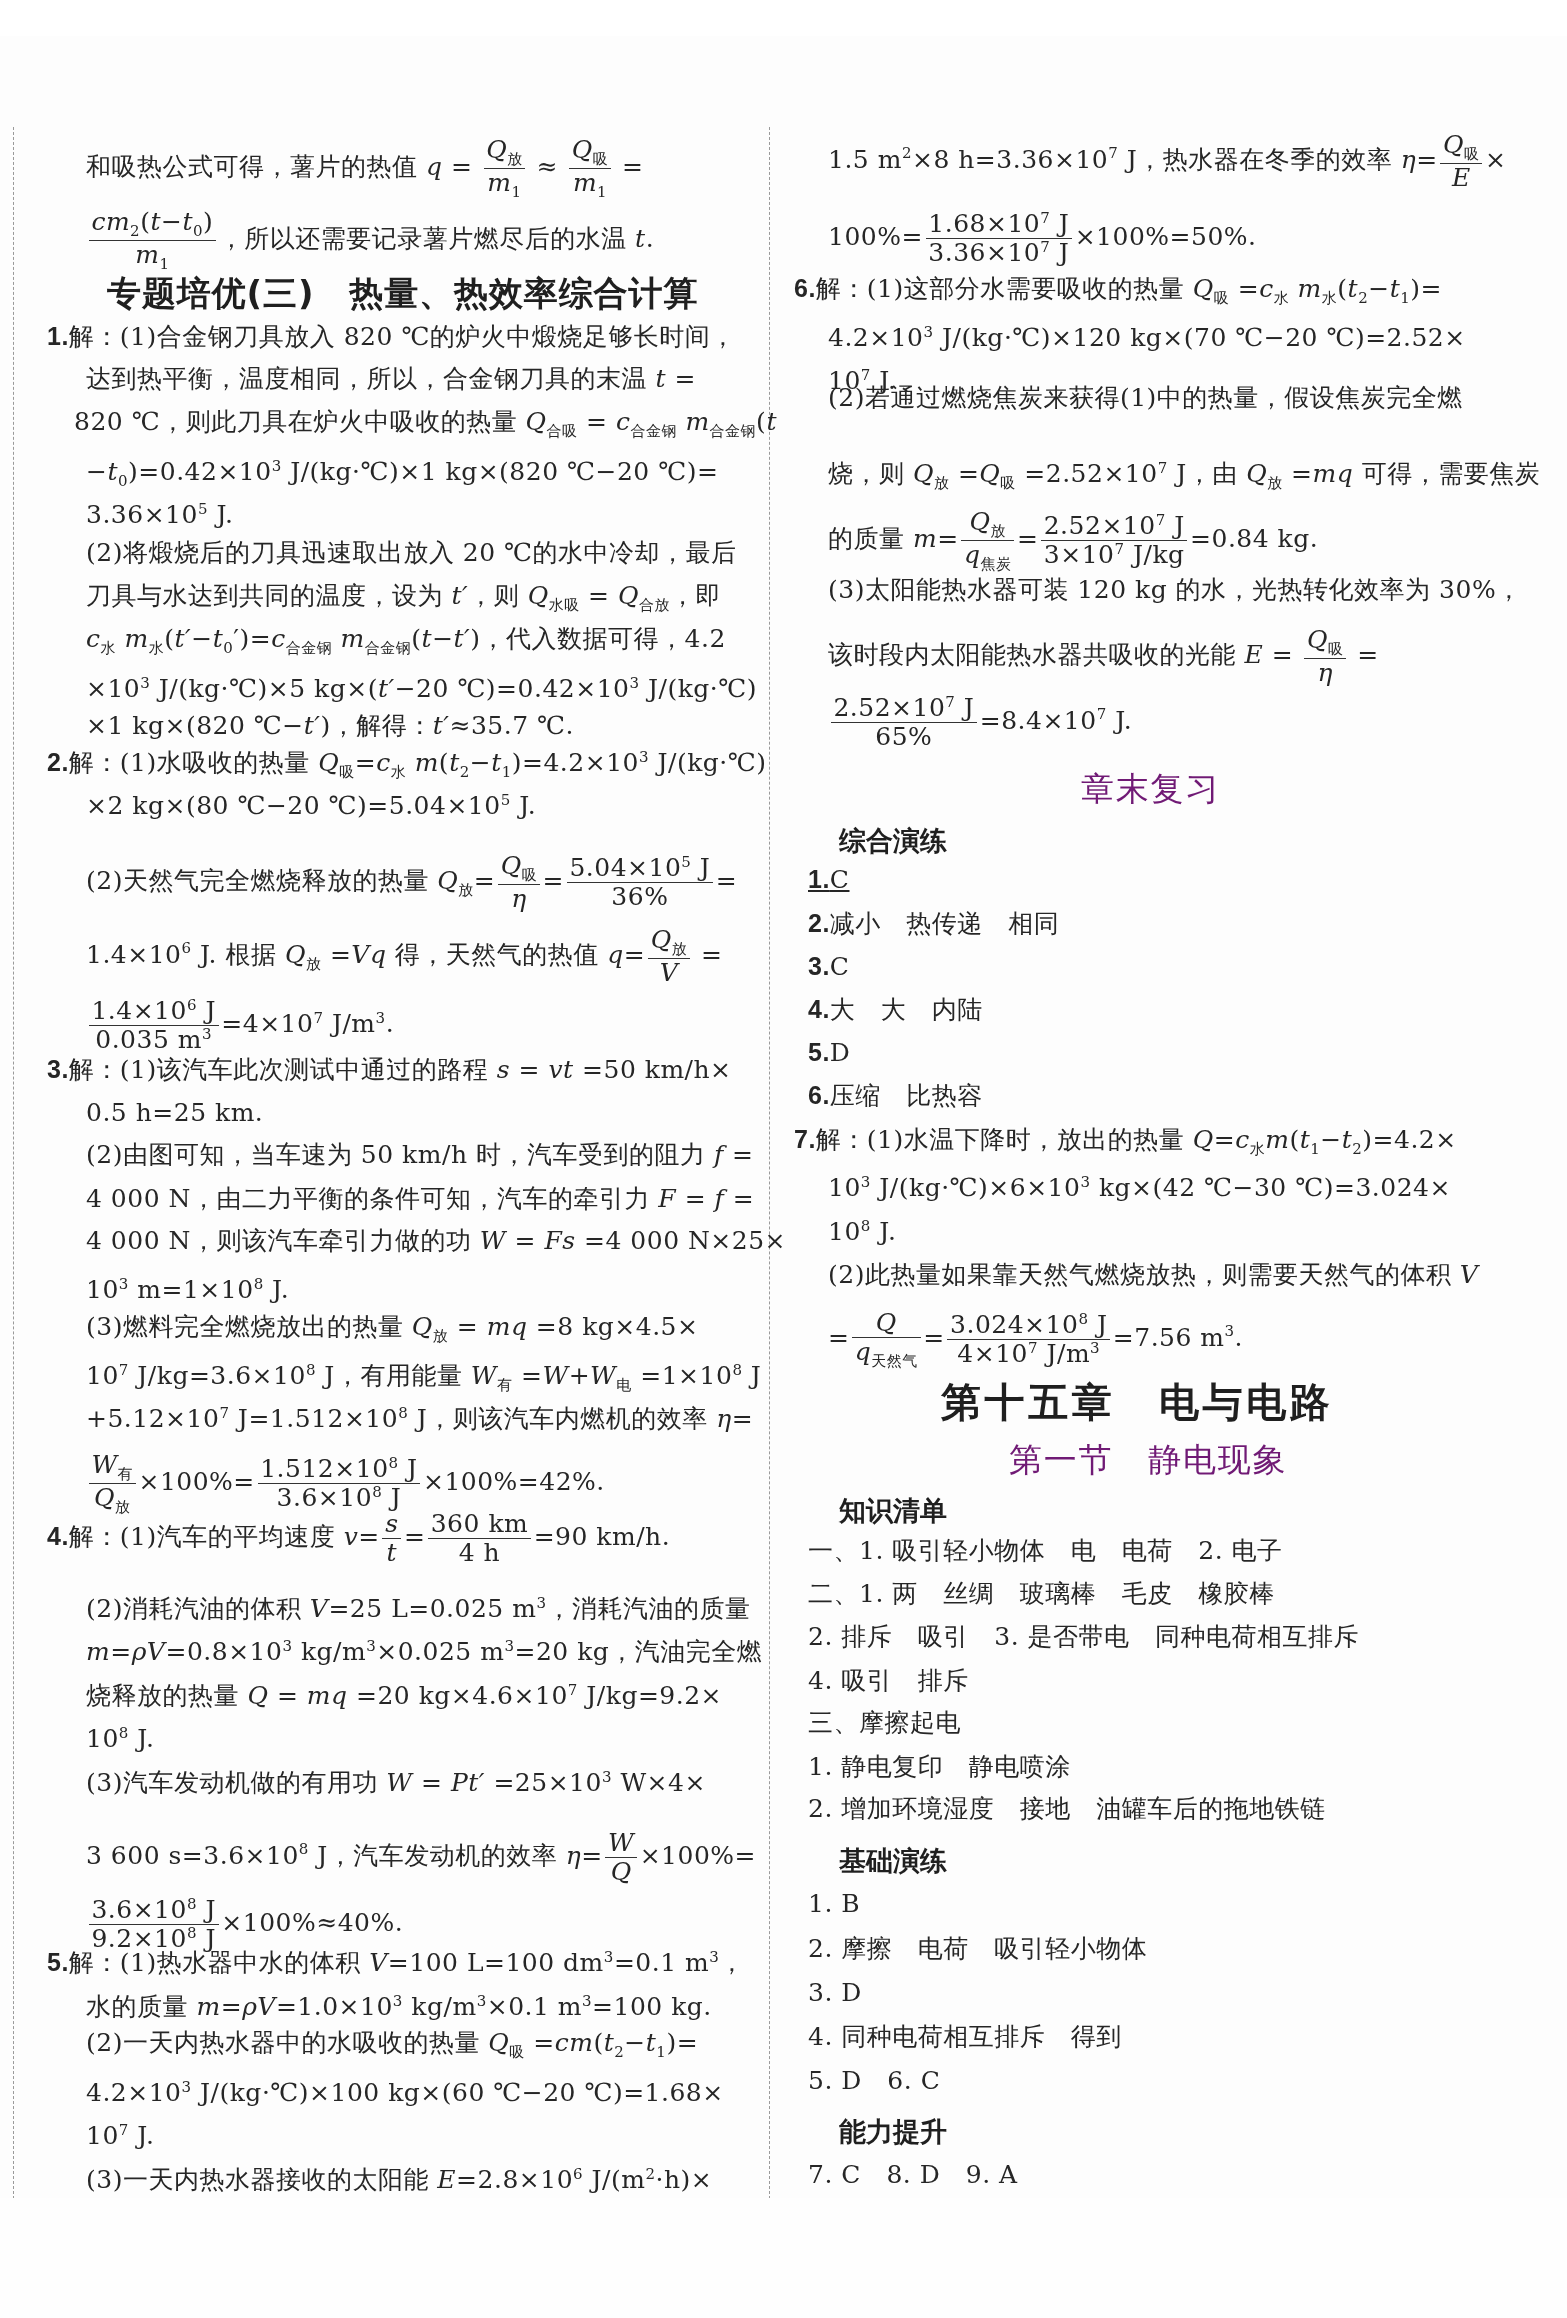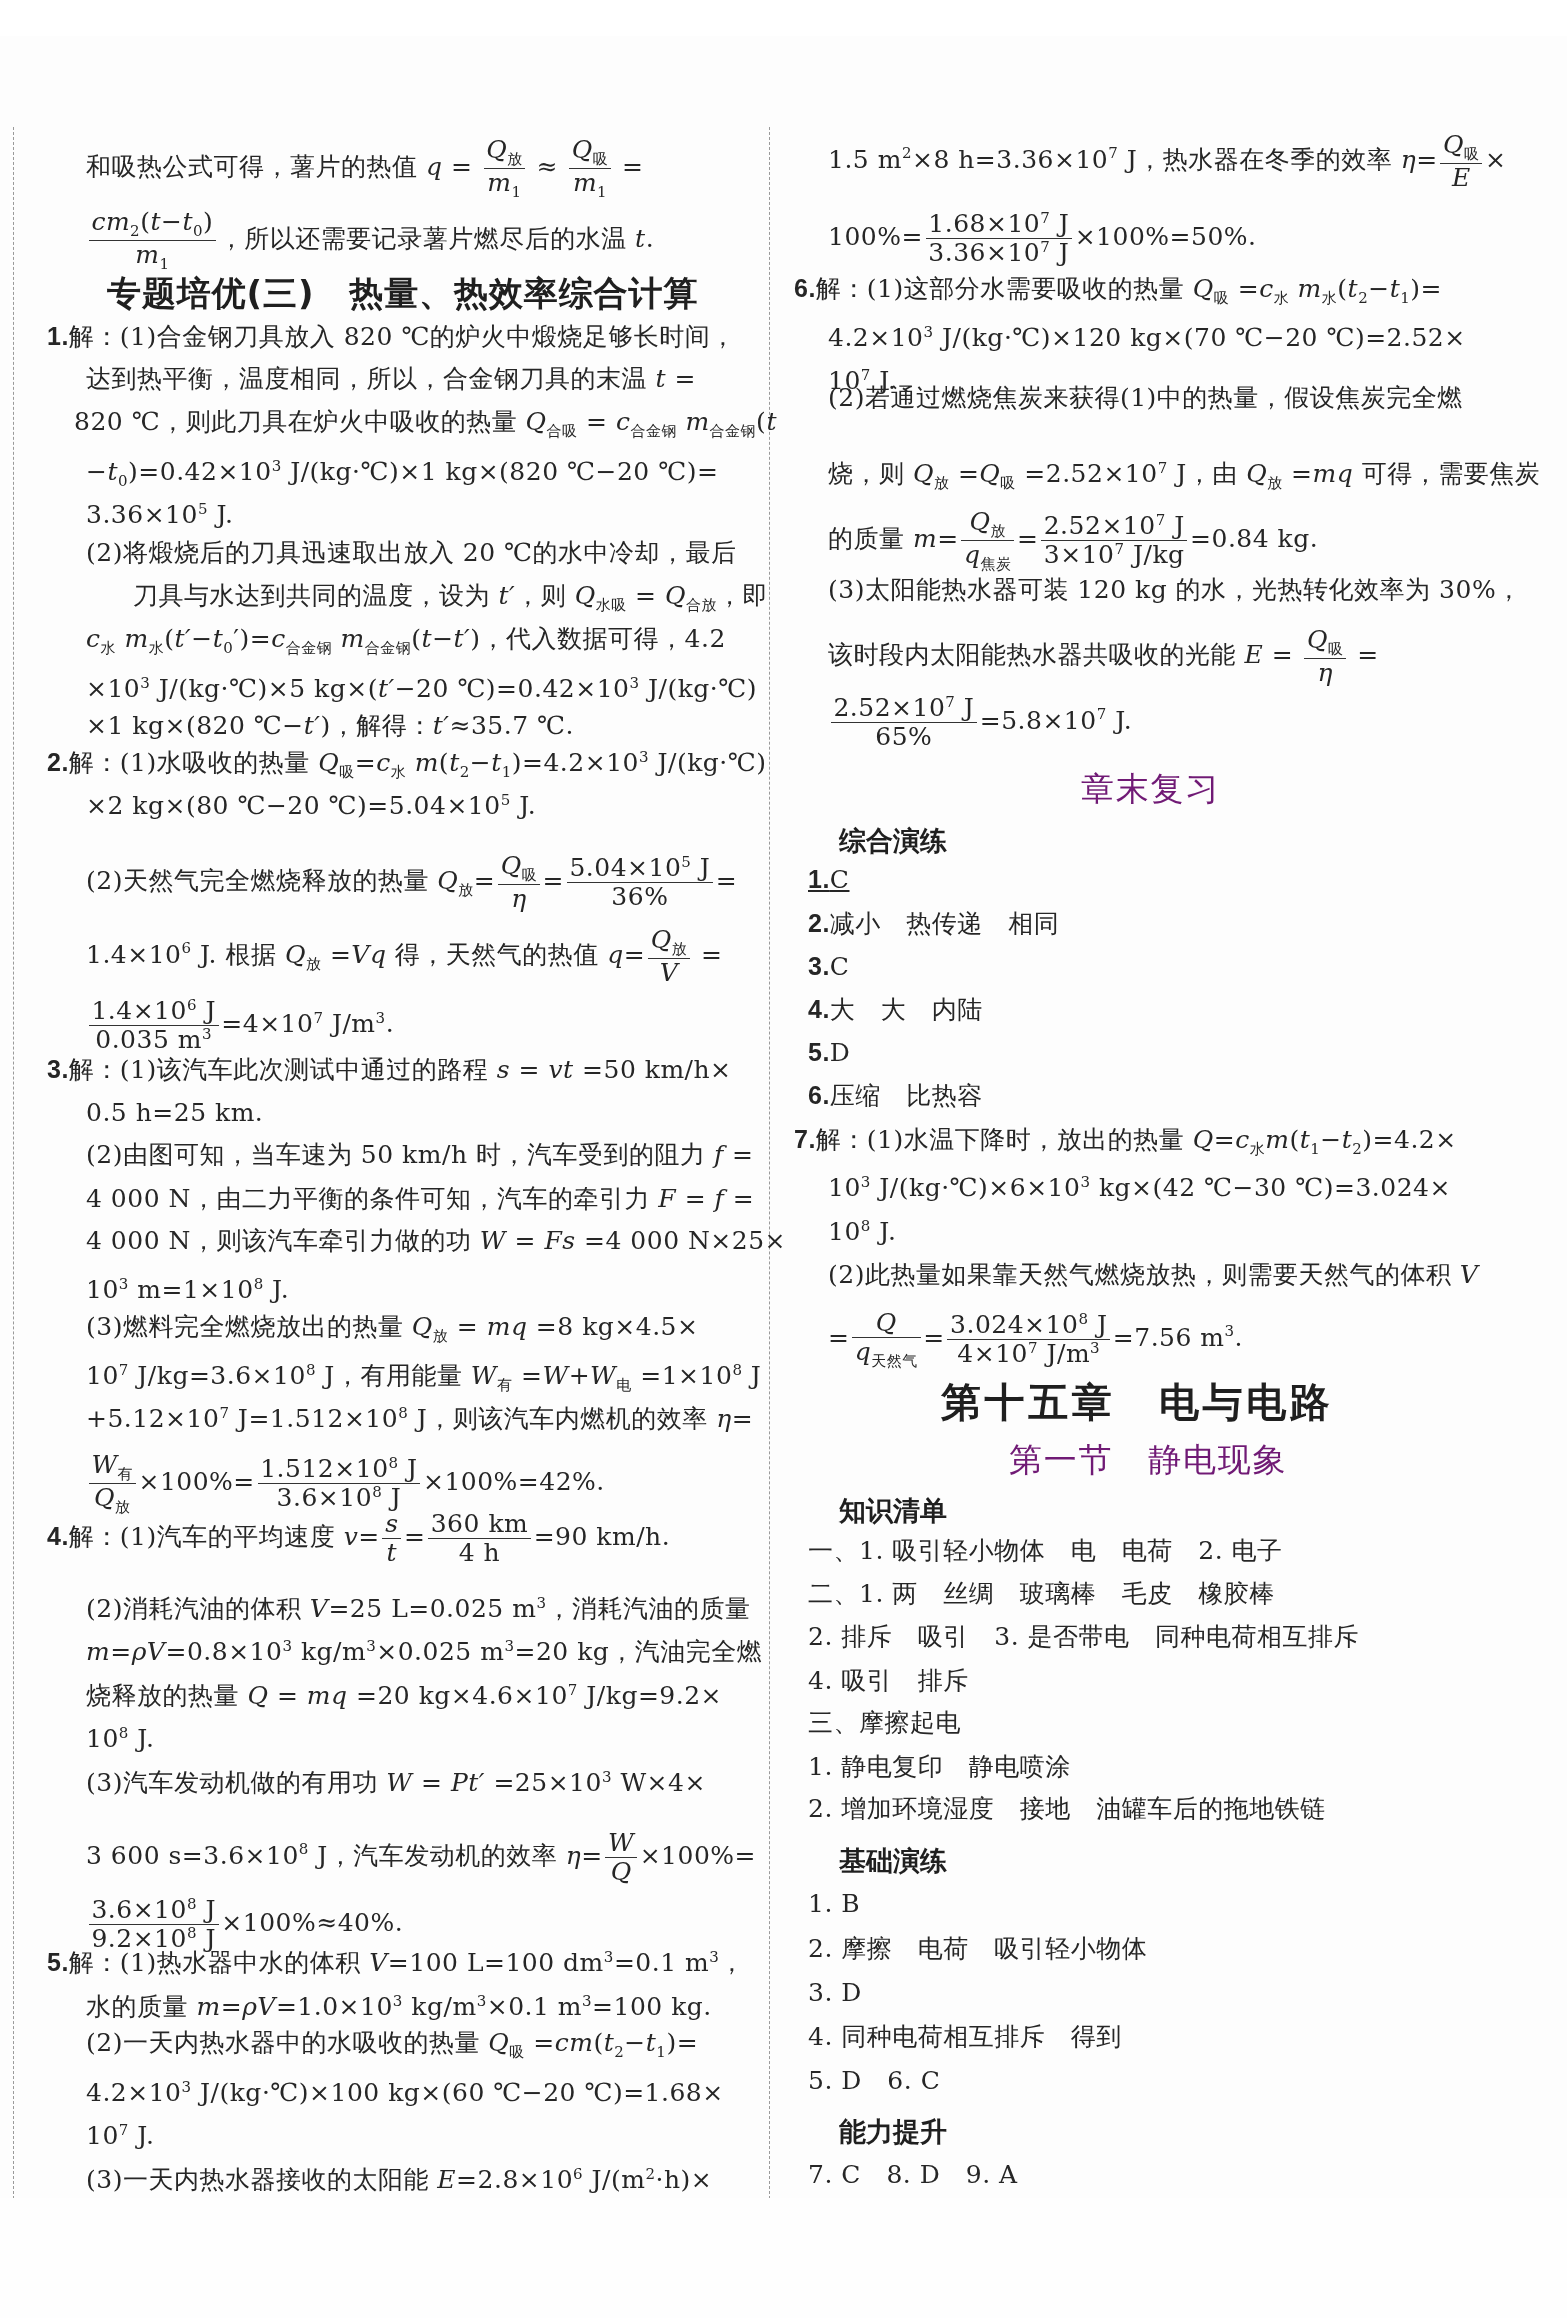--- a/index.html
+++ b/index.html
@@ -55,21 +55,21 @@
 
 <div class="line" style="left: 86px; top: 136px;"><span>和吸热公式可得，薯片的热值 </span><span class="it">q</span><span> = </span><span class="frac"><span class="n"><span class="it">Q</span><sub>放</sub></span><span class="d"><span class="it">m</span><sub>1</sub></span></span><span> ≈ </span><span class="frac"><span class="n"><span class="it">Q</span><sub>吸</sub></span><span class="d"><span class="it">m</span><sub>1</sub></span></span><span> =</span></div>
 <div class="line" style="left: 86px; top: 208px;"><span class="frac"><span class="n"><span class="it">cm</span><sub>2</sub><span>(</span><span class="it">t</span><span>−</span><span class="it">t</span><sub>0</sub><span>)</span></span><span class="d"><span class="it">m</span><sub>1</sub></span></span><span>，所以还需要记录薯片燃尽后的水温 </span><span class="it">t</span><span>.</span></div>
 <div class="h-topic" style="left: 107px; top: 271px;">专题培优(三)　热量、热效率综合计算</div>
 <div class="line" style="left: 47px; top: 318px;"><span class="num">1.</span><span>解：(1)合金钢刀具放入 820 ℃的炉火中煅烧足够长时间，</span></div>
 <div class="line" style="left: 86px; top: 361px;"><span>达到热平衡，温度相同，所以，合金钢刀具的末温 </span><span class="it">t</span><span> =</span></div>
 <div class="line" style="left: 74px; top: 404px;"><span>820 ℃，则此刀具在炉火中吸收的热量 </span><span class="it">Q</span><sub>合吸</sub><span> = </span><span class="it">c</span><sub>合金钢</sub><span> </span><span class="it">m</span><sub>合金钢</sub><span>(</span><span class="it">t</span></div>
 <div class="line" style="left: 86px; top: 448px;"><span>−</span><span class="it">t</span><sub>0</sub><span>)=0.42×10</span><sup>3</sup><span> J/(kg·℃)×1 kg×(820 ℃−20 ℃)=</span></div>
 <div class="line" style="left: 86px; top: 491px;"><span>3.36×10</span><sup>5</sup><span> J.</span></div>
 <div class="line" style="left: 86px; top: 535px;"><span>(2)将煅烧后的刀具迅速取出放入 20 ℃的水中冷却，最后</span></div>
-<div class="line" style="left: 86px; top: 578px; margin-left: 47px;"><span>刀具与水达到共同的温度，设为 </span><span class="it">t′</span><span>，则 </span><span class="it">Q</span><sub>水吸</sub><span> = </span><span class="it">Q</span><sub>合放</sub><span>，即</span></div>
+<div class="line" style="left: 86px; top: 578px;"><span>刀具与水达到共同的温度，设为 </span><span class="it">t′</span><span>，则 </span><span class="it">Q</span><sub>水吸</sub><span> = </span><span class="it">Q</span><sub>合放</sub><span>，即</span></div>
 <div class="line" style="left: 86px; top: 621px;"><span class="it">c</span><sub>水</sub><span> </span><span class="it">m</span><sub>水</sub><span>(</span><span class="it">t′</span><span>−</span><span class="it">t</span><sub>0</sub><span>′)=</span><span class="it">c</span><sub>合金钢</sub><span> </span><span class="it">m</span><sub>合金钢</sub><span>(</span><span class="it">t</span><span>−</span><span class="it">t′</span><span>)，代入数据可得，4.2</span></div>
 <div class="line" style="left: 86px; top: 665px;"><span>×10</span><sup>3</sup><span> J/(kg·℃)×5 kg×(</span><span class="it">t′</span><span>−20 ℃)=0.42×10</span><sup>3</sup><span> J/(kg·℃)</span></div>
 <div class="line" style="left: 86px; top: 708px;"><span>×1 kg×(820 ℃−</span><span class="it">t′</span><span>)，解得：</span><span class="it">t′</span><span>≈35.7 ℃.</span></div>
 <div class="line" style="left: 47px; top: 739px;"><span class="num">2.</span><span>解：(1)水吸收的热量 </span><span class="it">Q</span><sub>吸</sub><span>=</span><span class="it">c</span><sub>水</sub><span> </span><span class="it">m</span><span>(</span><span class="it">t</span><sub>2</sub><span>−</span><span class="it">t</span><sub>1</sub><span>)=4.2×10</span><sup>3</sup><span> J/(kg·℃)</span></div>
 <div class="line" style="left: 86px; top: 782px;"><span>×2 kg×(80 ℃−20 ℃)=5.04×10</span><sup>5</sup><span> J.</span></div>
 <div class="line" style="left: 86px; top: 852px;"><span>(2)天然气完全燃烧释放的热量 </span><span class="it">Q</span><sub>放</sub><span>=</span><span class="frac"><span class="n"><span class="it">Q</span><sub>吸</sub></span><span class="d"><span class="it">η</span></span></span><span>=</span><span class="frac"><span class="n"><span>5.04×10</span><sup>5</sup><span> J</span></span><span class="d"><span>36%</span></span></span><span>=</span></div>
 <div class="line" style="left: 86px; top: 926px;"><span>1.4×10</span><sup>6</sup><span> J. 根据 </span><span class="it">Q</span><sub>放</sub><span> =</span><span class="it">Vq</span><span> 得，天然气的热值 </span><span class="it">q</span><span>=</span><span class="frac"><span class="n"><span class="it">Q</span><sub>放</sub></span><span class="d"><span class="it">V</span></span></span><span> =</span></div>
 <div class="line" style="left: 86px; top: 997px;"><span class="frac"><span class="n"><span>1.4×10</span><sup>6</sup><span> J</span></span><span class="d"><span>0.035 m</span><sup>3</sup></span></span><span>=4×10</span><sup>7</sup><span> J/m</span><sup>3</sup><span>.</span></div>
 <div class="line" style="left: 47px; top: 1051px;"><span class="num">3.</span><span>解：(1)该汽车此次测试中通过的路程 </span><span class="it">s</span><span> = </span><span class="it">vt</span><span> =50 km/h×</span></div>
 <div class="line" style="left: 86px; top: 1095px;"><span>0.5 h=25 km.</span></div>
@@ -98,21 +98,21 @@
 <div class="line" style="left: 828px; top: 131px;"><span>1.5 m</span><sup>2</sup><span>×8 h=3.36×10</span><sup>7</sup><span> J，热水器在冬季的效率 </span><span class="it">η</span><span>=</span><span class="frac"><span class="n"><span class="it">Q</span><sub>吸</sub></span><span class="d"><span class="it">E</span></span></span><span>×</span></div>
 <div class="line" style="left: 828px; top: 210px;"><span>100%=</span><span class="frac"><span class="n"><span>1.68×10</span><sup>7</sup><span> J</span></span><span class="d"><span>3.36×10</span><sup>7</sup><span> J</span></span></span><span>×100%=50%.</span></div>
 <div class="line" style="left: 794px; top: 270px;"><span class="num">6.</span><span>解：(1)这部分水需要吸收的热量 </span><span class="it">Q</span><sub>吸</sub><span> =</span><span class="it">c</span><sub>水</sub><span> </span><span class="it">m</span><sub>水</sub><span>(</span><span class="it">t</span><sub>2</sub><span>−</span><span class="it">t</span><sub>1</sub><span>)=</span></div>
 <div class="line" style="left: 828px; top: 314px;"><span>4.2×10</span><sup>3</sup><span> J/(kg·℃)×120 kg×(70 ℃−20 ℃)=2.52×</span></div>
 <div class="line" style="left: 828px; top: 357px;"><span>10</span><sup>7</sup><span> J.</span></div>
 <div class="line" style="left: 828px; top: 380px;"><span>(2)若通过燃烧焦炭来获得(1)中的热量，假设焦炭完全燃</span></div>
 <div class="line" style="left: 828px; top: 450px;"><span>烧，则 </span><span class="it">Q</span><sub>放</sub><span> =</span><span class="it">Q</span><sub>吸</sub><span> =2.52×10</span><sup>7</sup><span> J，由 </span><span class="it">Q</span><sub>放</sub><span> =</span><span class="it">mq</span><span> 可得，需要焦炭</span></div>
 <div class="line" style="left: 828px; top: 508px;"><span>的质量 </span><span class="it">m</span><span>=</span><span class="frac"><span class="n"><span class="it">Q</span><sub>放</sub></span><span class="d"><span class="it">q</span><sub>焦炭</sub></span></span><span>=</span><span class="frac"><span class="n"><span>2.52×10</span><sup>7</sup><span> J</span></span><span class="d"><span>3×10</span><sup>7</sup><span> J/kg</span></span></span><span>=0.84 kg.</span></div>
 <div class="line" style="left: 828px; top: 572px;"><span>(3)太阳能热水器可装 120 kg 的水，光热转化效率为 30%，</span></div>
 <div class="line" style="left: 828px; top: 626px;"><span>该时段内太阳能热水器共吸收的光能 </span><span class="it">E</span><span> = </span><span class="frac"><span class="n"><span class="it">Q</span><sub>吸</sub></span><span class="d"><span class="it">η</span></span></span><span> =</span></div>
-<div class="line" style="left: 828px; top: 694px;"><span class="frac"><span class="n"><span>2.52×10</span><sup>7</sup><span> J</span></span><span class="d"><span>65%</span></span></span><span>=5.8×10</span><sup>7</sup><span> J.</span></div>
+<div class="line" style="left: 828px; top: 694px;"><span class="frac"><span class="n"><span>2.52×10</span><sup>7</sup><span> J</span></span><span class="d"><span>65%</span></span></span><span>=8.4×10</span><sup>7</sup><span> J.</span></div>
 <div class="h-section" style="left: 1081px; top: 767px;">章末复习</div>
 <div class="h-sub" style="left: 808px; top: 823px;">综合演练</div>
 <div class="line" style="left: 808px; top: 861px; text-decoration: underline;"><span class="num">1.</span><span>C</span></div>
 <div class="line" style="left: 808px; top: 905px;"><span class="num">2.</span><span>减小　热传递　相同</span></div>
 <div class="line" style="left: 808px; top: 948px;"><span class="num">3.</span><span>C</span></div>
 <div class="line" style="left: 808px; top: 991px;"><span class="num">4.</span><span>大　大　内陆</span></div>
 <div class="line" style="left: 808px; top: 1034px;"><span class="num">5.</span><span>D</span></div>
 <div class="line" style="left: 808px; top: 1077px;"><span class="num">6.</span><span>压缩　比热容</span></div>
 <div class="line" style="left: 794px; top: 1121px;"><span class="num">7.</span><span>解：(1)水温下降时，放出的热量 </span><span class="it">Q</span><span>=</span><span class="it">c</span><sub>水</sub><span class="it">m</span><span>(</span><span class="it">t</span><sub>1</sub><span>−</span><span class="it">t</span><sub>2</sub><span>)=4.2×</span></div>
 <div class="line" style="left: 828px; top: 1164px;"><span>10</span><sup>3</sup><span> J/(kg·℃)×6×10</span><sup>3</sup><span> kg×(42 ℃−30 ℃)=3.024×</span></div>

